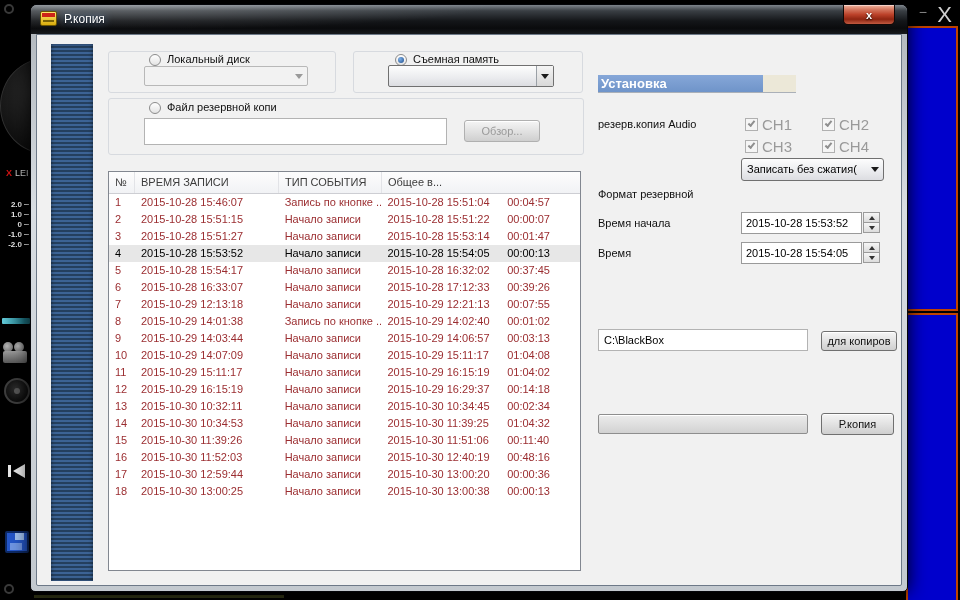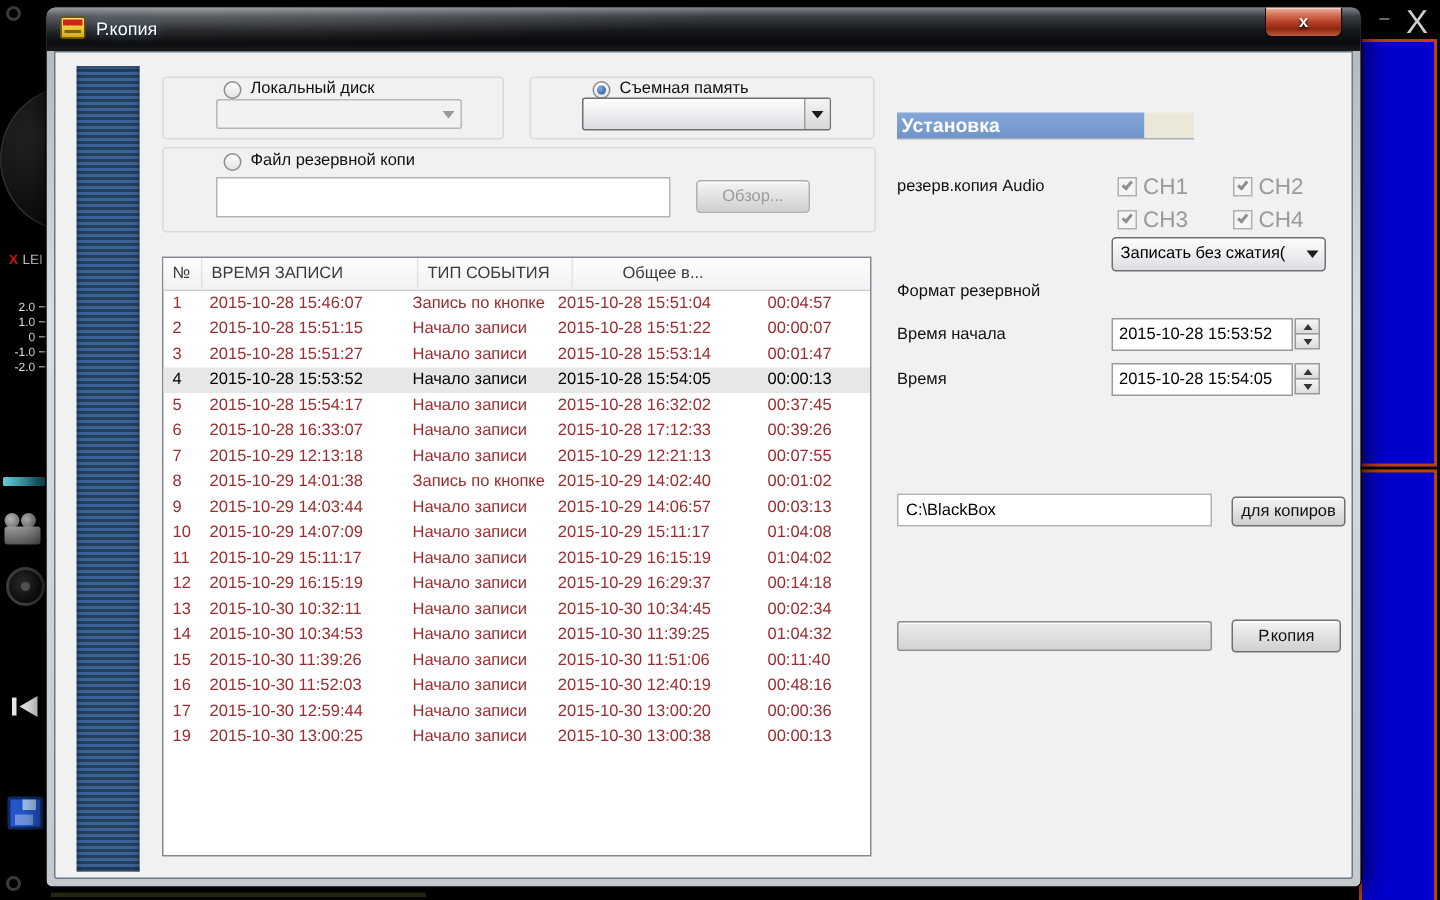--- a/index.html
+++ b/index.html
@@ -9,21 +9,21 @@
   
   .host-el { position:absolute; z-index:1; }
   .host-ring { width:10px; height:10px; border:2px solid #3a3a3a; border-radius:50%; }
   .host-knob { left:0px; top:58px; width:92px; height:96px; border-radius:50%;
                background:radial-gradient(circle at 40% 35%, #2b2b2b, #0d0d0d 70%);
                border:1px solid #303030; }
   .level-row { left:6px; top:168px; font-size:9px; letter-spacing:0; white-space:nowrap; }
   .level-row .lx { color:#d01414; font-weight:bold; }
   .level-row .lt { color:#cfcfcf; margin-left:3px; }
   #level-scale { left:2px; top:199px; width:30px; }
-  .scale-row { display:flex; align-items:center; justify-content:center; height:10px; }
+  .scale-row { display:flex; align-items:center; justify-content:flex-start; height:10px;font-weight:bold; }
   .scale-row .num { font-size:8px; color:#e8e8e8; text-align:right; width:20px; }
   .scale-row .dash { width:5px; height:1px; background:#cfcfcf; margin-left:2px; }
   .teal-bar { left:2px; top:318px; width:28px; height:6px; border-radius:1px;
               background:linear-gradient(90deg,#63cbd9,#1b6b79 80%); }
   .cam-icon { left:3px; top:342px; width:28px; height:24px; }
   .cam-icon .reel { position:absolute; top:0; width:10px; height:10px; border-radius:50%;
                     background:radial-gradient(circle at 40% 40%, #b5b5b5, #5c5c5c); }
   .cam-icon .reel.r2 { left:11px; }
   .cam-icon .body { position:absolute; top:9px; left:0; width:24px; height:12px; border-radius:2px;
                     background:linear-gradient(#9a9a9a,#585858); }
@@ -114,21 +114,21 @@
   #backup-btn { left:784px; top:378px; width:73px; height:22px; line-height:20px; }
 
   
   #rec-table { position:absolute; left:71px; top:136px; width:473px; height:400px;
                background:#fff; border:1px solid #828790; }
   #table-head { display:flex; height:22px; background:linear-gradient(#fdfdfd,#f1f2f5);
                 border-bottom:1px solid #cdced3; }
   .th { font-size:11px; color:#3c3c3c; line-height:21px; padding-left:6px; border-right:1px solid #e2e3e7;
         overflow:hidden; white-space:nowrap; }
   .td { font-size:11px; line-height:17px; padding-left:6px; overflow:hidden; white-space:nowrap; }
-  .c0 { width:26px; } .c1 { width:144px; } .c2 { width:103px; } .c3 { width:120px; } .c4 { width:79px; border-right:none;margin-left:27px; }
+  .c0 { width:26px; } .c1 { width:144px; } .c2 { width:103px; } .c3 { width:120px; } .c4 { width:79px; border-right:none; }
   .trow { display:flex; height:17px; color:#9b2d30; }
   .trow.selected { background:#e7e7e7; color:#000; }
 
   
   #ustanovka { position:absolute; left:561px; top:40px; width:198px; height:18px; border-bottom:1px solid #aab0b8; }
   #ustanovka .blue { position:absolute; left:0; top:0; width:165px; height:17px; background:linear-gradient(#86a7d8,#6f94c9); }
   #ustanovka .beige { position:absolute; left:165px; top:0; width:33px; height:17px; background:#ece8d8; }
   #ustanovka .cap { position:absolute; left:3px; top:1px; font-size:13px; font-weight:bold; color:#fff; z-index:2; }
 
   #channels { position:absolute; left:708px; top:81px; width:170px; height:44px; }
@@ -360,21 +360,21 @@
             <span class="td c4">00:48:16</span>
           </div>
           <div class="trow">
             <span class="td c0">17</span>
             <span class="td c1">2015-10-30 12:59:44</span>
             <span class="td c2">Начало записи</span>
             <span class="td c3">2015-10-30 13:00:20</span>
             <span class="td c4">00:00:36</span>
           </div>
           <div class="trow">
-            <span class="td c0">19</span>
+            <span class="td c0">18</span>
             <span class="td c1">2015-10-30 13:00:25</span>
             <span class="td c2">Начало записи</span>
             <span class="td c3">2015-10-30 13:00:38</span>
             <span class="td c4">00:00:13</span>
           </div>
         </div>
     </div>
 
     <div id="ustanovka">
       <span class="blue"></span>

